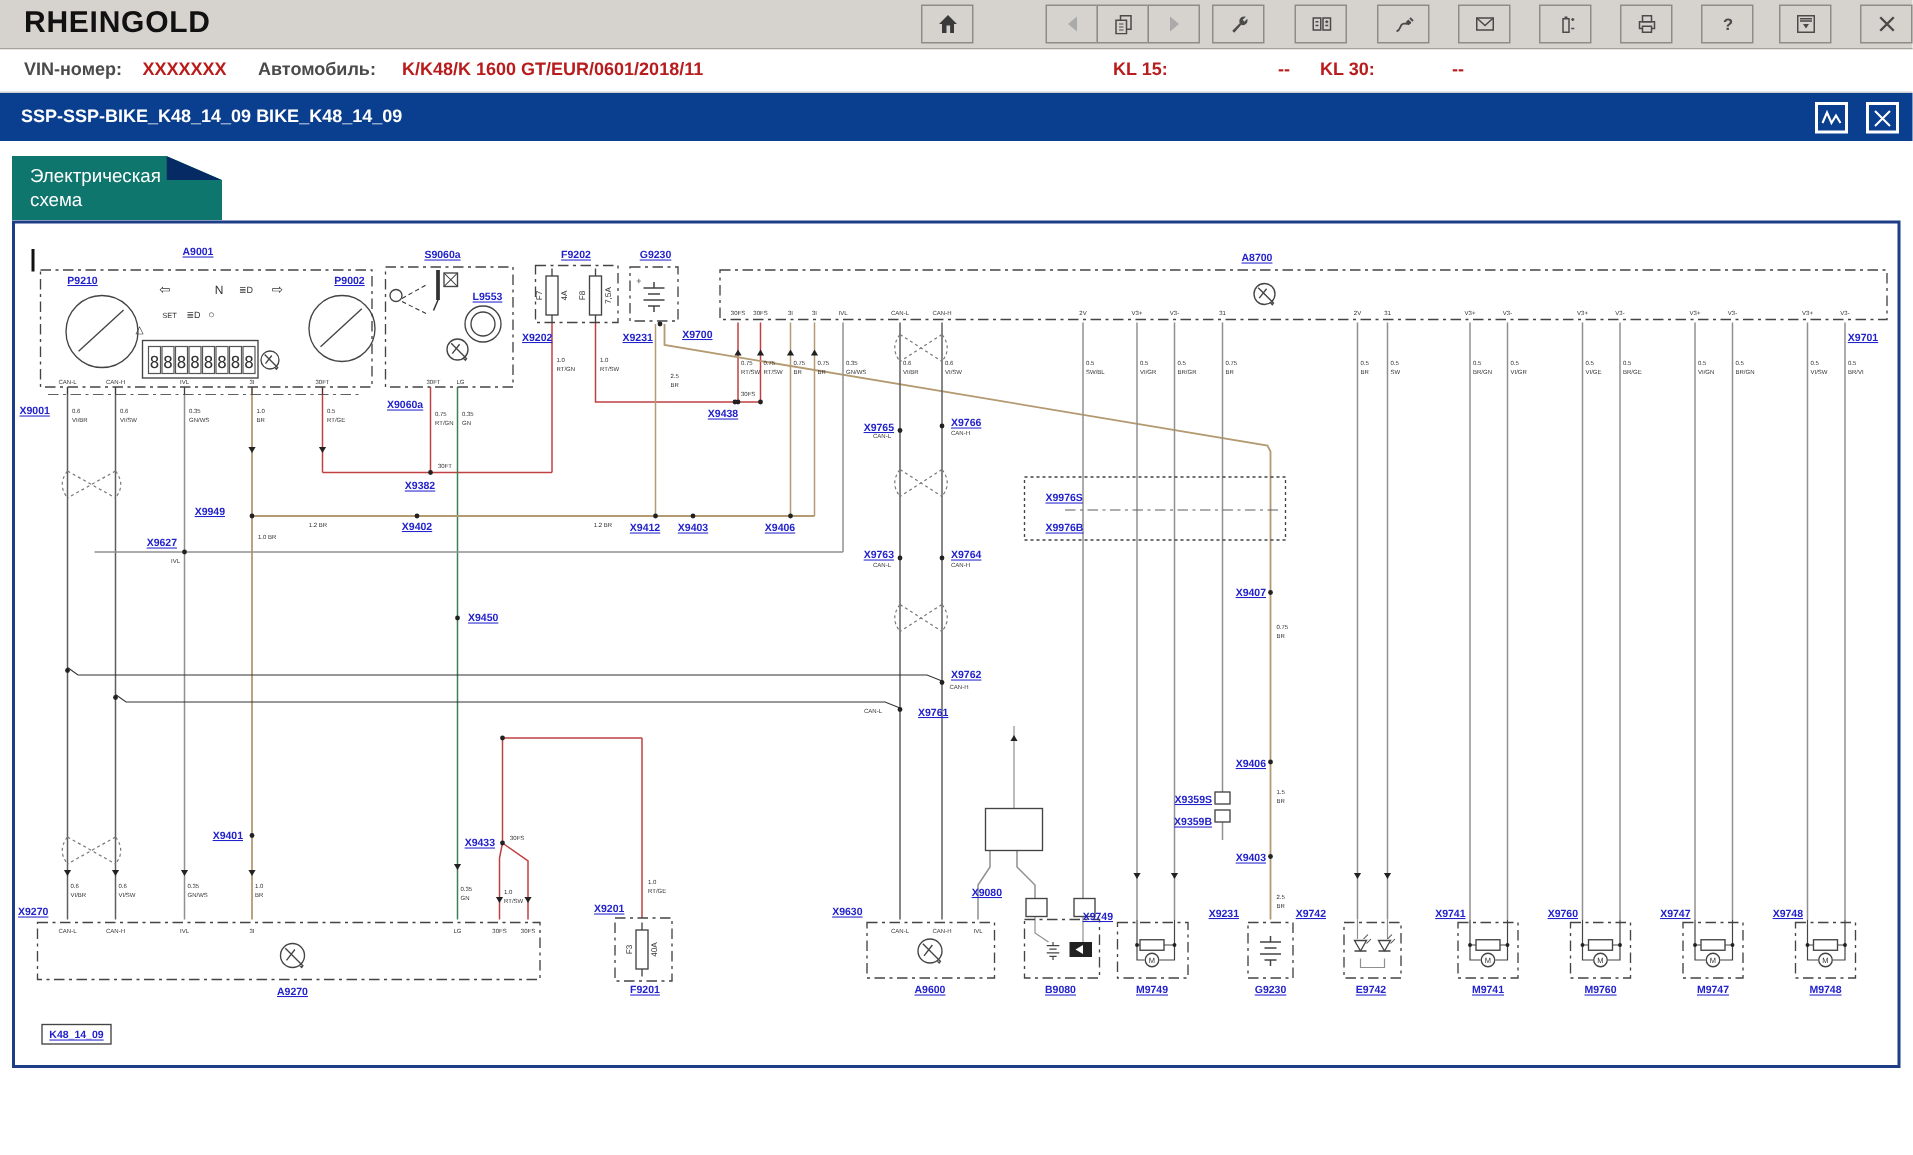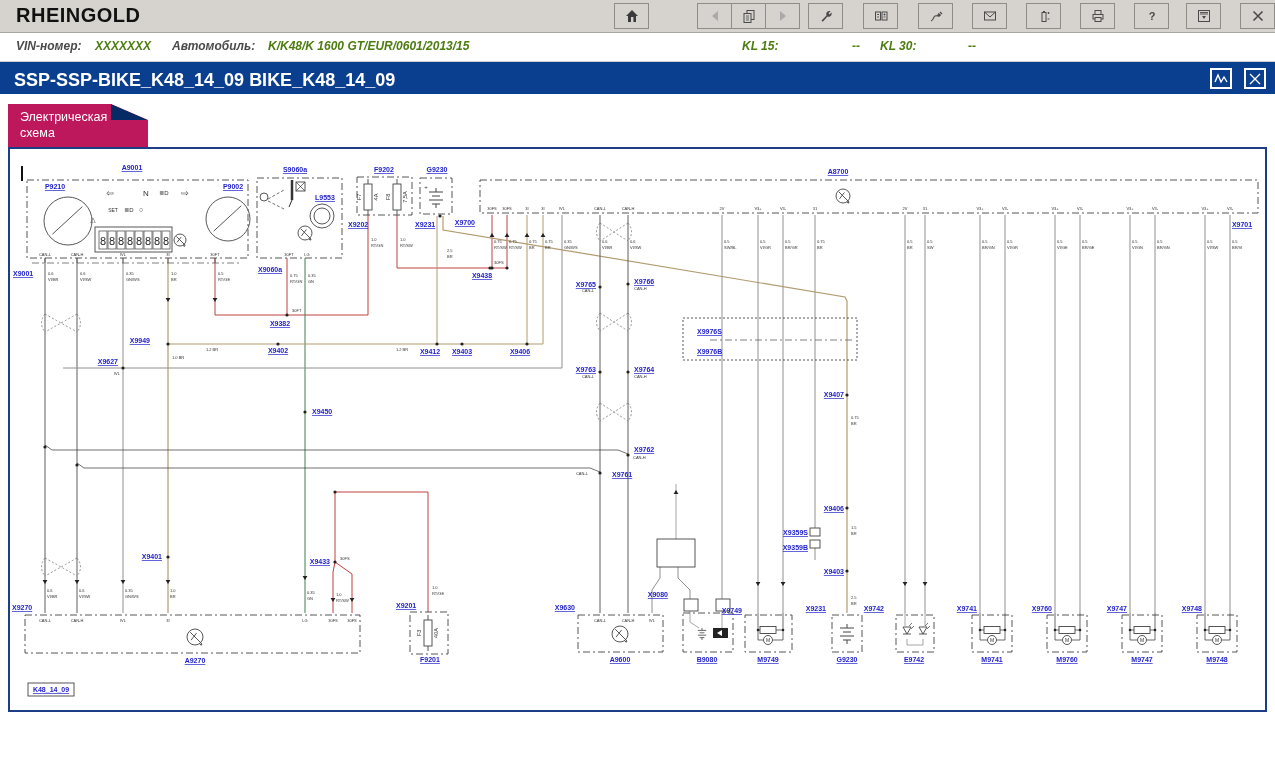--- a/index.html
+++ b/index.html
@@ -4,30 +4,30 @@
 <style>
   html,body{margin:0;padding:0;width:1275px;height:770px;background:#fff;overflow:hidden;
     font-family:"Liberation Sans",sans-serif;}
   
   #header{position:absolute;left:0;top:0;width:1275px;height:32px;background:#d6d3ce;border-bottom:1px solid #a8a5a0;}
   #app-title{position:absolute;left:16px;top:4px;font-size:20px;font-weight:bold;color:#111;letter-spacing:.5px;text-align:center;}
   .tbtn{position:absolute;top:3px;width:35px;height:26px;background:#d6d3ce;border:1px solid #8f8c87;
     display:flex;align-items:center;justify-content:center;box-sizing:border-box;}
   .tbtn svg{display:block;}
   
-  #vinbar{position:absolute;left:0;top:33px;width:1275px;height:28px;background:#fff;border-bottom:1px solid #cfcfcf;font-style:italic;}
+  #vinbar{position:absolute;left:0;top:33px;width:1275px;height:28px;background:#fff;border-bottom:1px solid #cfcfcf;}
   #vinbar span{position:absolute;top:6px;font-size:12px;}
   .lbl{color:#4a4a4a;font-weight:bold;}
-  .val{color:#4d7c0f;font-weight:bold;}
+  .val{color:#b91c1c;font-weight:bold;}
   
   #bluebar{position:absolute;left:0;top:62px;width:1275px;height:32px;background:#0a3e8e;}
-  #bluebar .t{position:absolute;left:14px;top:8px;color:#fff;font-weight:bold;font-size:18px;}
+  #bluebar .t{position:absolute;left:14px;top:8px;color:#fff;font-weight:bold;font-size:12px;}
   .bicon{position:absolute;top:68px;width:22px;height:21px;border:2px solid #fff;display:flex;align-items:center;justify-content:center;box-sizing:border-box;}
   
-  #tab{position:absolute;left:8px;top:104px;width:140px;height:43px;background:#be185d;
+  #tab{position:absolute;left:8px;top:104px;width:140px;height:43px;background:#0f766e;
     clip-path:polygon(0 0,103px 0,140px 16px,140px 43px,0 43px);}
   #tab .fold{position:absolute;left:0;top:0;width:140px;height:43px;background:#062a63;
     clip-path:polygon(103px 0,140px 16px,103px 16px);}
   #tab .l{position:absolute;left:12px;color:#fff;font-size:12.5px;}
   
   #content{position:absolute;left:8px;top:147px;width:1259px;height:565px;border:2px solid #1d3d87;box-sizing:border-box;background:#fff;}
   #diagram{position:absolute;left:0;top:0;}
   
   #footer{position:absolute;left:0;top:712px;width:1275px;height:58px;background:#fff;}
 </style>
@@ -116,21 +116,21 @@
           <path d="M2.5,2.5 L11.5,11.5 M11.5,2.5 L2.5,11.5" stroke="#4a4a4a" stroke-width="1.6"></path>
         </svg>
       </div>
     </div>
 </div>
 
 <div id="vinbar">
   <span class="lbl" style="left:16px">VIN-номер:</span>
   <span class="val" style="left:95px">XXXXXXX</span>
   <span class="lbl" style="left:172px">Автомобиль:</span>
-  <span class="val" style="left:268px">K/K48/K 1600 GT/EUR/0601/2013/15</span>
+  <span class="val" style="left:268px">K/K48/K 1600 GT/EUR/0601/2018/11</span>
   <span class="val" style="left:742px">KL 15:</span>
   <span class="val" style="left:852px">--</span>
   <span class="val" style="left:880px">KL 30:</span>
   <span class="val" style="left:968px">--</span>
 </div>
 
 <div id="bluebar">
   <div class="t">SSP-SSP-BIKE_K48_14_09 BIKE_K48_14_09</div>
 </div>
 <div class="bicon" style="left:1210px">

